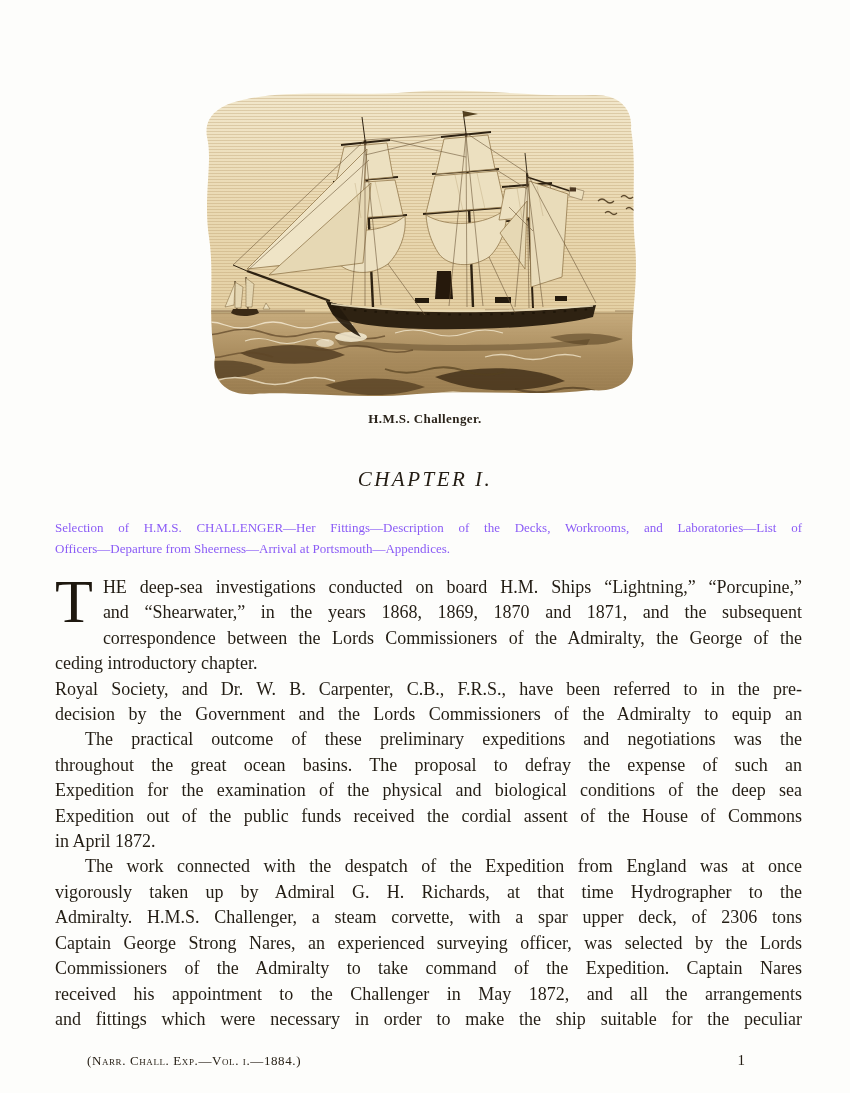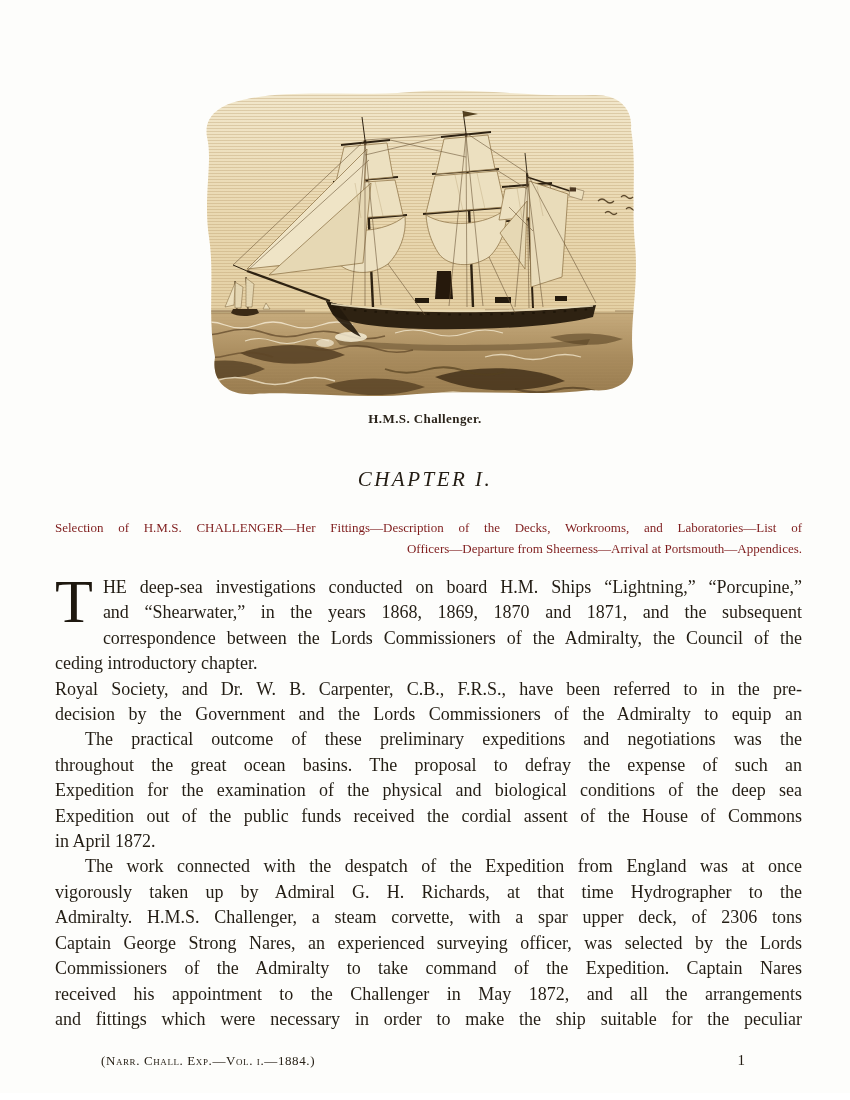--- a/index.html
+++ b/index.html
@@ -14,40 +14,40 @@
   .figcaption {
     margin-top:4px; font-size:13px; font-weight:bold;
     letter-spacing:0.4px; color:#2a231a;
   }
   
   .chapter-heading {
     margin:40px 0 0 0; text-align:center; font-weight:normal;
     font-size:21px; letter-spacing:2.5px; color:#241d14;font-style:italic;
   }
   .summary {
-    margin:25px 48px 0 55px; font-size:13px; line-height:21px; color:#7f1d1d;
+    margin:25px 48px 0 55px; font-size:13px; line-height:21px; color:#8b5cf6;
   }
   .summary .sum1 { text-align:justify; text-align-last:justify; }
-  .summary .sum2 { text-align:right; }
+  .summary .sum2 { text-align:left; }
   
   .body-text {
     margin:16px 48px 0 55px; font-size:18px; line-height:25.4px;
     color:#231d14; text-rendering:optimizeLegibility;
   }
   .para { margin:0; }
   .line { text-align:justify; text-align-last:justify; }
   .line.no-just { text-align-last:left; }
   .line.indent { text-indent:30px; }
   .dropcap {
     float:left; font-size:62px; line-height:50px; height:50px;
     margin:1px 10px 0 0; color:#1e180f;
   }
   
   .footer {
-    position:absolute; top:1052px; left:69px; right:48px;
+    position:absolute; top:1052px; left:55px; right:48px;
     display:flex; justify-content:space-between; align-items:baseline;font-family:Liberation Serif, serif;
   }
   .imprint {
     font-variant:small-caps; font-size:13px; letter-spacing:0.6px;
     padding-left:32px; color:#2821170;
     color:#282117;
   }
   .page-num { font-size:15px; padding-right:57px; color:#241d14; }
 </style>
 </head>
@@ -230,21 +230,21 @@
   <div class="summary">
     <div class="sum1">Selection of H.M.S. CHALLENGER—Her Fittings—Description of the Decks, Workrooms, and Laboratories—List of</div>
     <div class="sum2">Officers—Departure from Sheerness—Arrival at Portsmouth—Appendices.</div>
   </div>
 
   <div class="body-text" id="body-text">
       <div class="para">
         <span class="dropcap">T</span>
         <div class="line">HE deep-sea investigations conducted on board H.M. Ships “Lightning,” “Porcupine,”</div>
         <div class="line">and “Shearwater,” in the years 1868, 1869, 1870 and 1871, and the subsequent</div>
-        <div class="line">correspondence between the Lords Commissioners of the Admiralty, the Council of the</div>
+        <div class="line">correspondence between the Lords Commissioners of the Admiralty, the George of the</div>
         <div class="line no-just">ceding introductory chapter.</div>
         <div class="line">Royal Society, and Dr. W. B. Carpenter, C.B., F.R.S., have been referred to in the pre-</div>
       </div>
       <div class="para">
         <div class="line">decision by the Government and the Lords Commissioners of the Admiralty to equip an</div>
         <div class="line indent">The practical outcome of these preliminary expeditions and negotiations was the</div>
         <div class="line">throughout the great ocean basins.  The proposal to defray the expense of such an</div>
         <div class="line">Expedition for the examination of the physical and biological conditions of the deep sea</div>
         <div class="line">Expedition out of the public funds received the cordial assent of the House of Commons</div>
         <div class="line no-just">in April 1872.</div>

